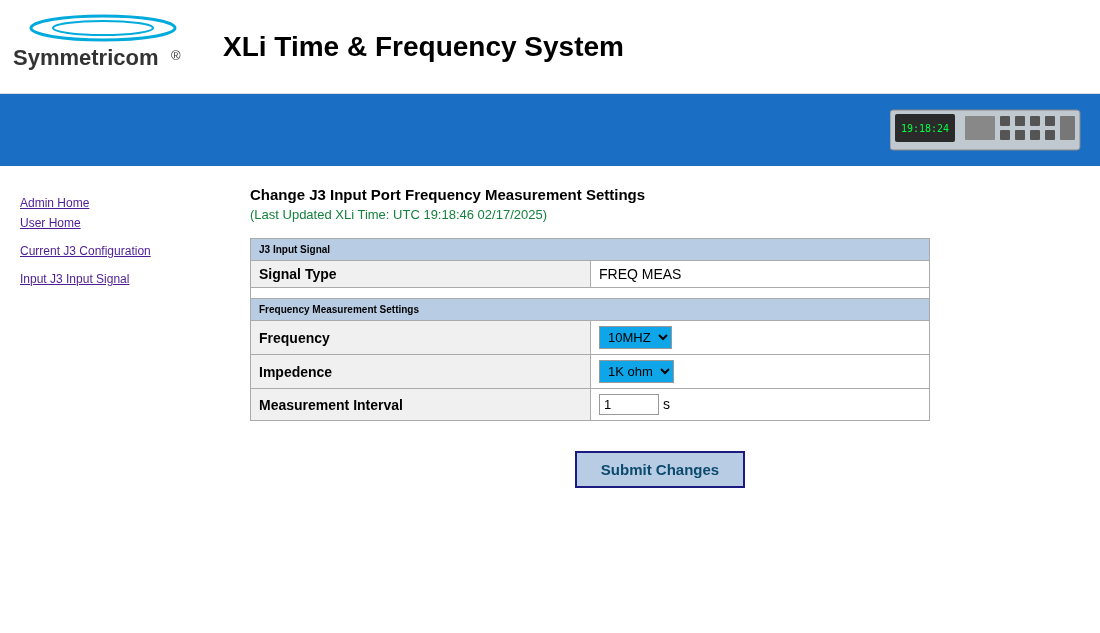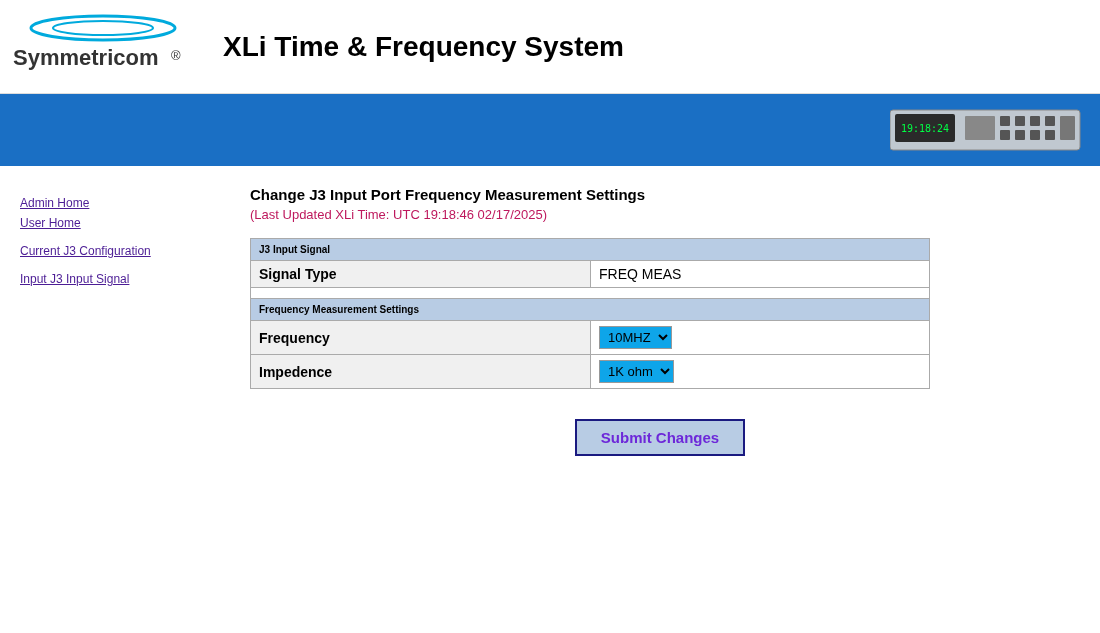--- a/index.html
+++ b/index.html
@@ -75,21 +75,21 @@
       flex: 1;
       padding: 0 20px;
     }
     #content-heading {
       font-size: 15px;
       font-weight: bold;
       margin-bottom: 4px;
     }
     #content-subheading {
       font-size: 13px;
-      color: #be185d;
+      color: #15803d;
       margin-bottom: 16px;
     }
 
     
     .config-table {
       border-collapse: collapse;
       width: 680px;
       border: 1px solid #aaa;
     }
     .config-table td, .config-table th {
@@ -137,21 +137,21 @@
       margin-top: 30px;
       text-align: center;
     }
     #submit-btn {
       background: #b8cce4;
       border: 2px solid #1a1a80;
       padding: 8px 24px;
       font-size: 15px;
       font-weight: bold;
       cursor: pointer;
-      color: #6d28d9;
+      color: #0c4a6e;
     }
 
     
     .device-hw {
       width: 200px;
       height: 48px;
     }
   </style>
 </head>
 <body>
@@ -242,20 +242,27 @@
       <tr>
         <td class="row-label">Impedence</td>
         <td class="row-value">
           <select>
             <option>1K ohm</option>
             <option>50 ohm</option>
             <option>75 ohm</option>
           </select>
         </td>
       </tr>
+      <tr>
+        <td class="row-label">Measurement Interval</td>
+        <td class="row-value">
+          <input type="text" value="1" style="">
+          <span>s</span>
+        </td>
+      </tr>
     </tbody>
       </table>
 
     <div id="submit-area">
       <button id="submit-btn">Submit Changes</button>
     </div>
   </div>
 </div>
 
 </body></html>

